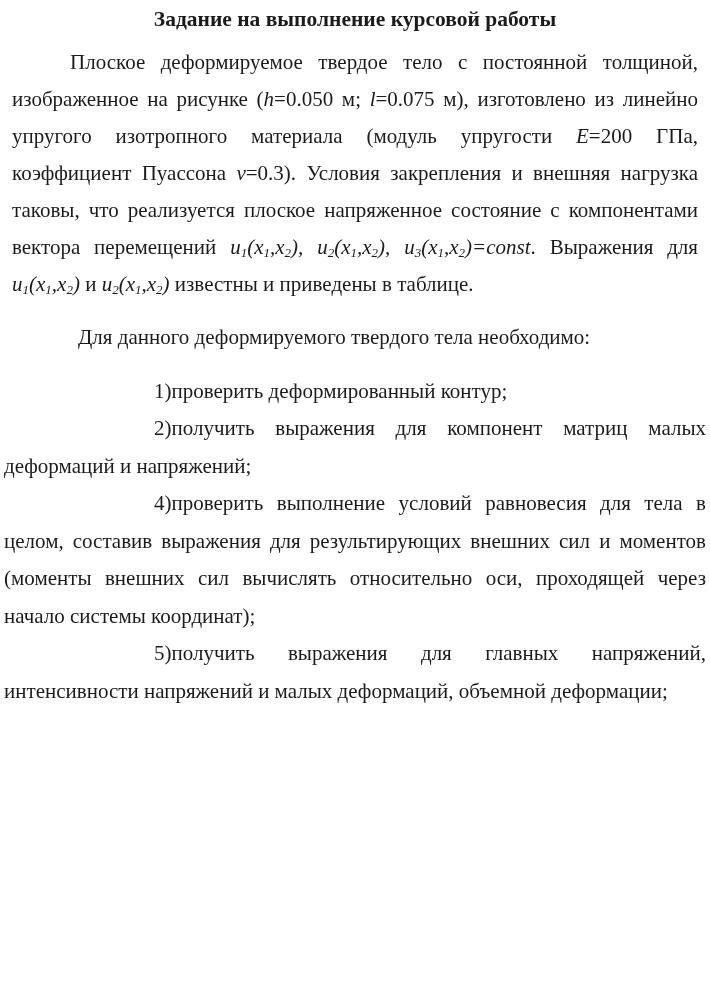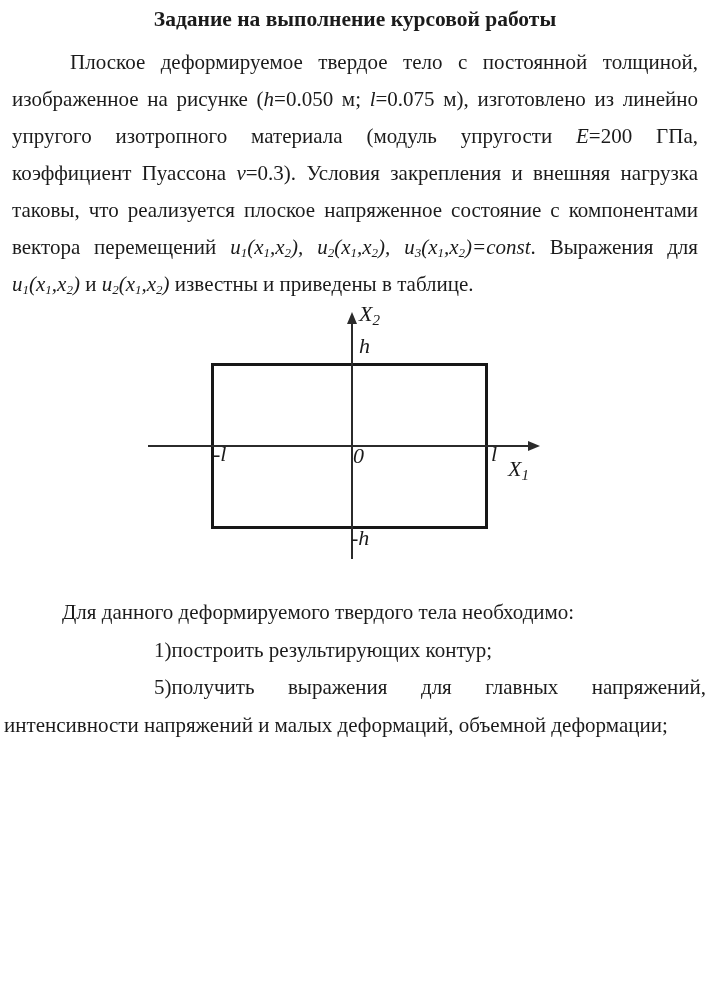--- a/index.html
+++ b/index.html
@@ -89,21 +89,21 @@
   .fig-label sub { font-size: 15px; line-height: 0; vertical-align: -4px; font-style: italic; }
   .lbl-x2 { left: 355px; top: -10px; }
   .lbl-h  { left: 355px; top: 22px; }
   .lbl-ml { left: 209px; top: 130px; }
   .lbl-0  { left: 349px; top: 132px; }
   .lbl-l  { left: 487px; top: 130px; }
   .lbl-x1 { left: 504px; top: 145px; }
   .lbl-mh { left: 347px; top: 214px; }
   
   .tasks-lead {
-    margin: 0;
+    margin: 16px;
     font-size: 21px;
     line-height: 37.5px;
     text-align: justify;
     text-indent: 58px;
   }
   .list-item {
     margin: 0;
     font-size: 21px;
     line-height: 37.5px;
     text-align: justify;
@@ -122,35 +122,22 @@
 </style>
 </head>
 <body>
 
 <div class="page">
 
   <h1 class="doc-title">Задание на выполнение курсовой работы</h1>
 
   <p class="body-par"><span>Плоское деформируемое твердое тело с постоянной толщиной, изображенное на рисунке (</span><i>h</i><span>=0.050 м; </span><i>l</i><span>=0.075 м), изготовлено из линейно упругого изотропного материала (модуль упругости </span><i>E</i><span>=200 ГПа, коэффициент Пуассона </span><i>ν</i><span>=0.3). Условия закрепления и внешняя нагрузка таковы, что реализуется плоское напряженное состояние с компонентами вектора перемещений </span><i>u</i><sub class="it">1</sub><i>(x</i><sub class="it">1</sub><i>,x</i><sub class="it">2</sub><i>), </i><i>u</i><sub class="it">2</sub><i>(x</i><sub class="it">1</sub><i>,x</i><sub class="it">2</sub><i>), </i><i>u</i><sub class="it">3</sub><i>(x</i><sub class="it">1</sub><i>,x</i><sub class="it">2</sub><i>)=const</i><span>. Выражения для </span><i>u</i><sub class="it">1</sub><i>(x</i><sub class="it">1</sub><i>,x</i><sub class="it">2</sub><i>) </i><span>и </span><i>u</i><sub class="it">2</sub><i>(x</i><sub class="it">1</sub><i>,x</i><sub class="it">2</sub><i>) </i><span>известны и приведены в таблице.</span></p>
 
-  <div class="figure-wrap">
-    <div class="fig-rect"></div>
-    <div class="fig-axis-v"></div>
-    <div class="fig-axis-h"></div>
-    <div class="fig-arrow-up"></div>
-    <div class="fig-arrow-right"></div>
-
-    <span class="fig-label lbl-x2"><span>X</span><sub>2</sub></span>
-    <span class="fig-label lbl-h">h</span>
-    <span class="fig-label lbl-ml">-l</span>
-    <span class="fig-label lbl-0">0</span>
-    <span class="fig-label lbl-l">l</span>
-    <span class="fig-label lbl-x1"><span>X</span><sub>1</sub></span>
-    <span class="fig-label lbl-mh">-h</span>
-  </div>
 
   <p class="tasks-lead">Для данного деформируемого твердого тела необходимо:</p>
 
-  <p class="list-item"><span class="num">1)</span><span class="item-text">построить результирующих контур;</span></p>
+  <p class="list-item"><span class="num">1)</span><span class="item-text">проверить деформированный контур;</span></p>
+  <p class="list-item"><span class="num">2)</span><span class="item-text">получить выражения для компонент матриц малых деформаций и напряжений;</span></p>
+  <p class="list-item"><span class="num">4)</span><span class="item-text">проверить выполнение условий равновесия для тела в целом, составив выражения для результирующих внешних сил и моментов (моменты внешних сил вычислять относительно оси, проходящей через начало системы координат);</span></p>
   <p class="list-item"><span class="num">5)</span><span class="item-text">получить выражения для главных напряжений, интенсивности напряжений и малых деформаций, объемной деформации;</span></p>
 
   <div class="clipped-next-line"></div>
 </div>
 
 </body></html>

